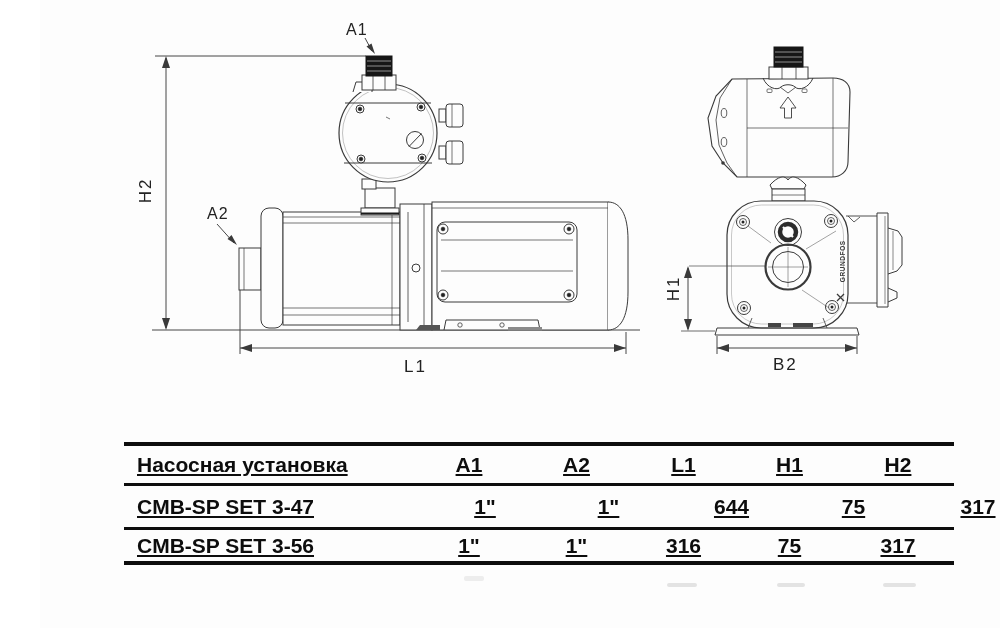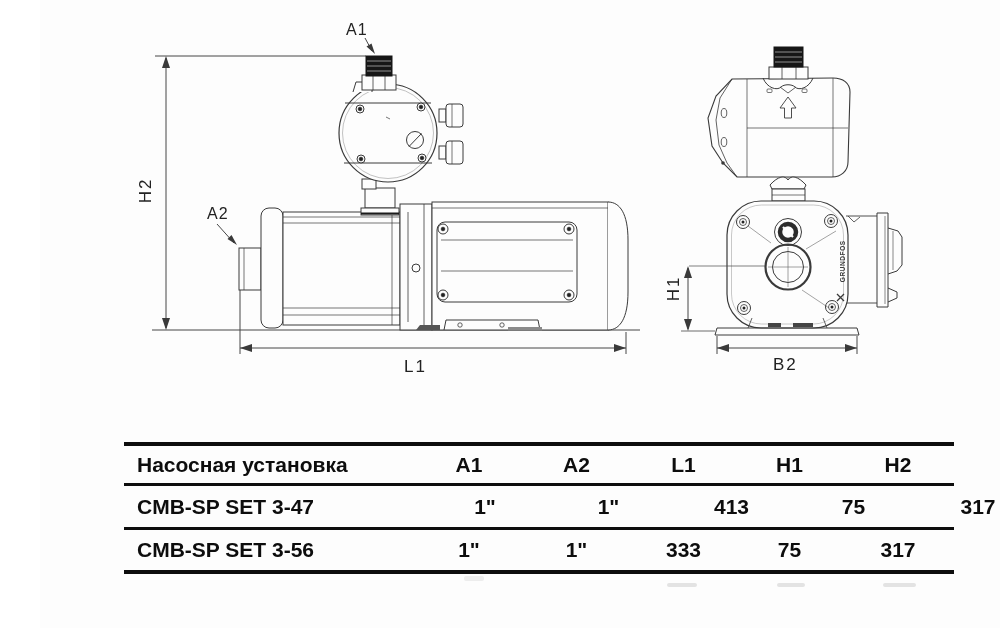--- a/index.html
+++ b/index.html
@@ -17,24 +17,24 @@
   .brand-label{
     position:absolute;font-size:6.5px;color:#3d3d3d;letter-spacing:.6px;
     transform:rotate(-90deg);transform-origin:center;line-height:1;font-weight:bold;
   }
   
   .dim-table{
     position:absolute;left:84px;top:442px;width:830px;
     border-top:4px solid #0d0d0d;border-bottom:4px solid #0d0d0d;
     color:#0d0d0d;font-weight:700;
   }
-  .t-row{display:grid;grid-template-columns:291px 108px 107px 107px 105px 112px;align-items:center;}
+  .t-row{display:grid;grid-template-columns:291px 108px 107px 107px 105px 112px;align-items:center;text-decoration:underline;}
   .t-row.hdr{height:37px;border-bottom:3px solid #0d0d0d;}
   .t-row.r1{height:41px;border-bottom:3px solid #0d0d0d;gap:16px;}
-  .t-row.r2{height:40px;}
+  .t-row.r2{height:31px;}
   .t-cell{text-align:center;font-size:21px;}
   .t-cell.first{text-align:left;padding-left:13px;}
   .ghost{position:absolute;border-radius:2px;}
 </style>
 </head>
 <body>
 
 <div class="canvas">
 
   <svg class="drawing" width="1000" height="432" viewBox="0 0 1000 432">
@@ -228,29 +228,29 @@
       <div class="t-cell">A1</div>
       <div class="t-cell">A2</div>
       <div class="t-cell">L1</div>
       <div class="t-cell">H1</div>
       <div class="t-cell">H2</div>
     </div>
     <div class="t-row r1">
       <div class="t-cell first">CMB-SP SET 3-47</div>
       <div class="t-cell">1"</div>
       <div class="t-cell">1"</div>
-      <div class="t-cell">413</div>
+      <div class="t-cell">644</div>
       <div class="t-cell">75</div>
       <div class="t-cell">317</div>
     </div>
     <div class="t-row r2">
       <div class="t-cell first">CMB-SP SET 3-56</div>
       <div class="t-cell">1"</div>
       <div class="t-cell">1"</div>
-      <div class="t-cell">333</div>
+      <div class="t-cell">316</div>
       <div class="t-cell">75</div>
       <div class="t-cell">317</div>
     </div>
   </div>
 
   <div class="ghost" style="left:424px;top:576px;width:20px;height:5px;background:#ededed;"></div>
   <div class="ghost" style="left:627px;top:583px;width:30px;height:4px;background:#e3e3e3;"></div>
   <div class="ghost" style="left:737px;top:583px;width:28px;height:4px;background:#e3e3e3;"></div>
   <div class="ghost" style="left:843px;top:583px;width:33px;height:4px;background:#e3e3e3;"></div>
 

